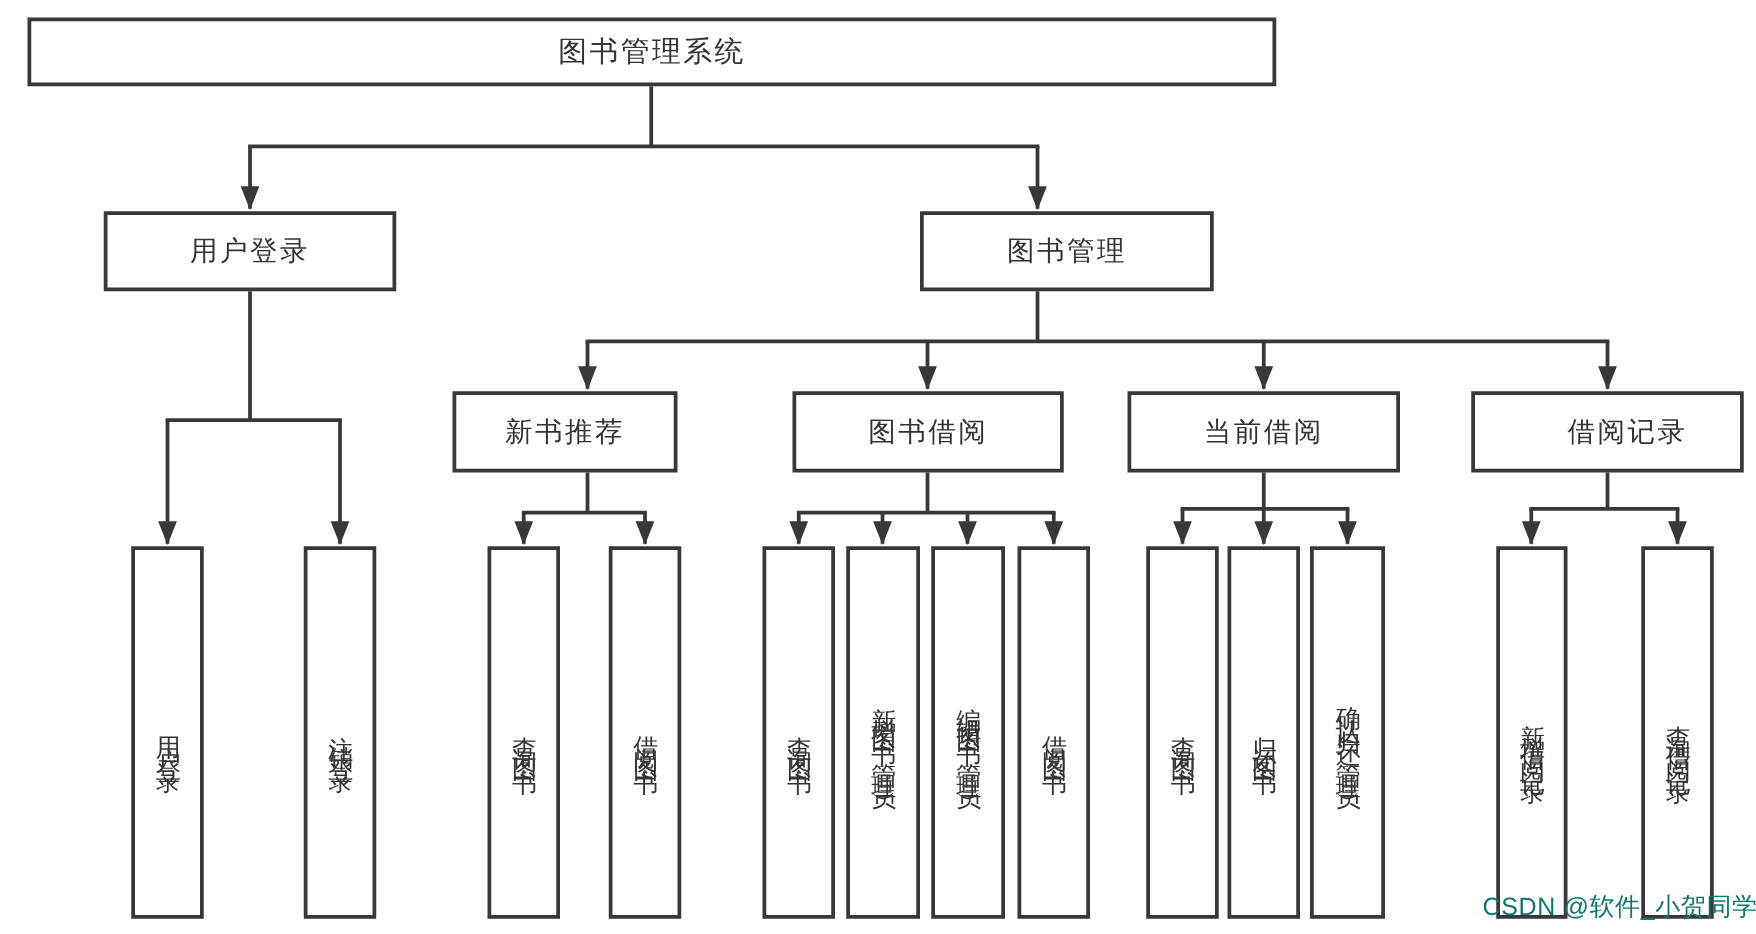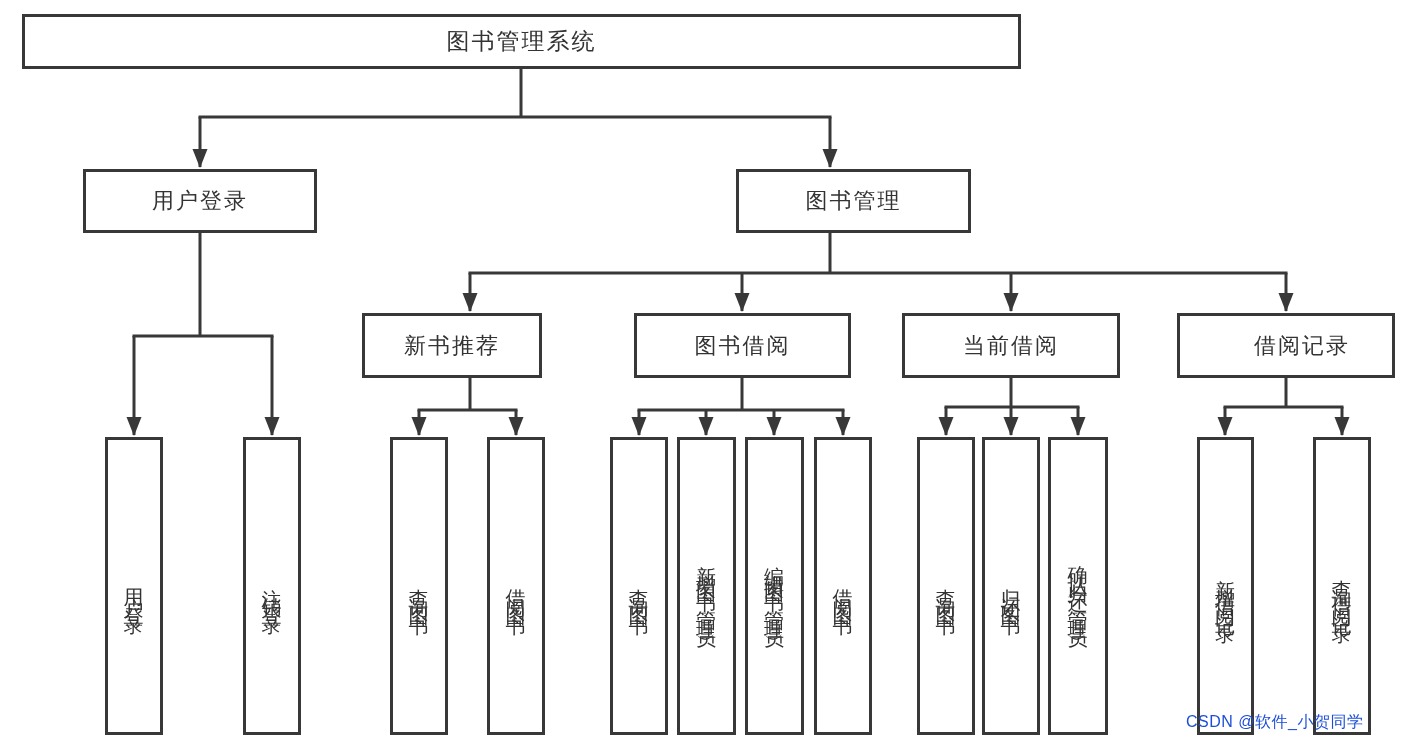--- a/index.html
+++ b/index.html
@@ -42,23 +42,23 @@
     text-orientation: mixed;
     font-size: 20px;
     line-height: 1.0;
     letter-spacing: 9px;
     margin-bottom: -9px; 
   }
   .watermark {
     position: absolute;
     left: 1186px;
     top: 712px;
-    font-size: 16px;
+    font-size: 20px;
     letter-spacing: 0.5px;
-    color: #1d4ed8;
+    color: #0f766e;
     z-index: 5;
     white-space: nowrap;
   }
 </style>
 </head>
 <body>
 
 <div class="canvas">
 
   <svg class="connectors" width="1405" height="747" viewBox="0 0 1405 747" aria-hidden="true">

